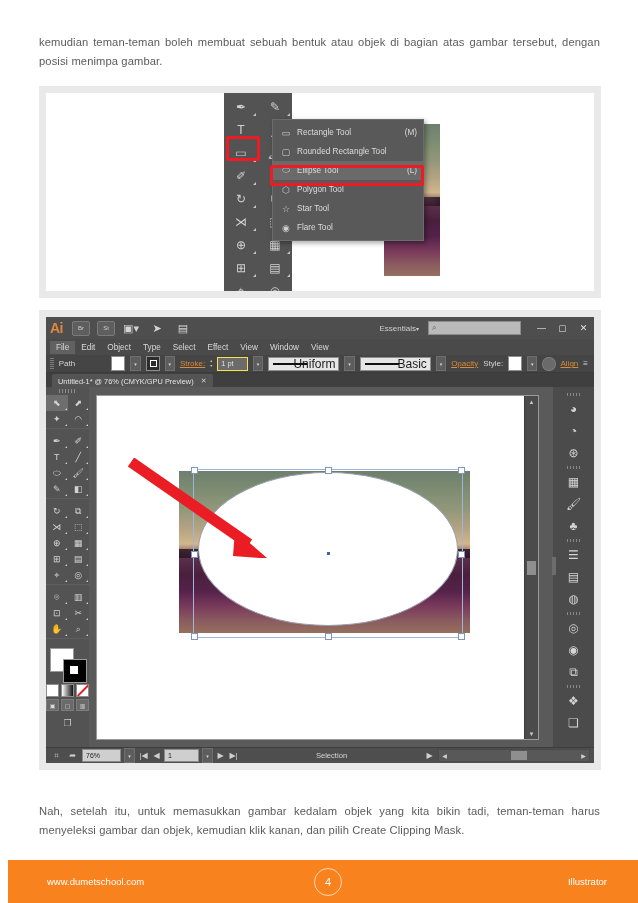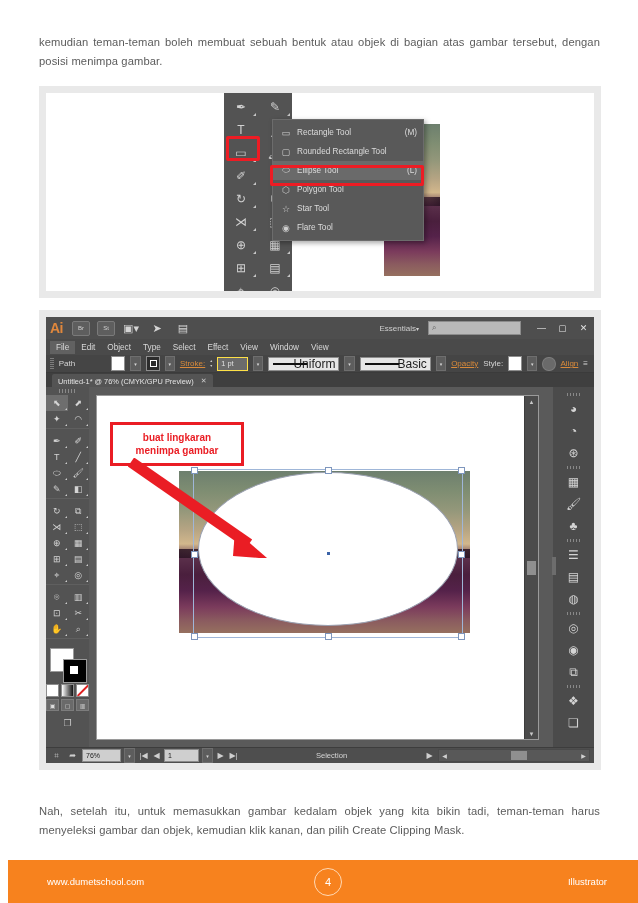--- a/index.html
+++ b/index.html
@@ -456,24 +456,20 @@
               <div class="h tc"></div>
               <div class="h tr"></div>
               <div class="h ml"></div>
               <div class="h mr"></div>
               <div class="h bl"></div>
               <div class="h bc"></div>
               <div class="h br"></div>
               <div id="center-pt"></div>
             </div>
 
-            <div id="anno">
-              <span>buat lingkaran</span>
-              <span>menimpa gambar</span>
-            </div>
             <svg id="arrow" viewBox="0 0 160 110">
               <line x1="4" y1="4" x2="122" y2="86" stroke="#ea1d24" stroke-width="11" stroke-linecap="butt"></line>
               <polygon points="140,100 108,72 106,98 132,100" fill="#ea1d24"></polygon>
             </svg>
 
             <div id="vscroll">
               <div class="ar">▲</div>
               <div class="thumb"></div>
               <div class="ar bt">▼</div>
             </div>

